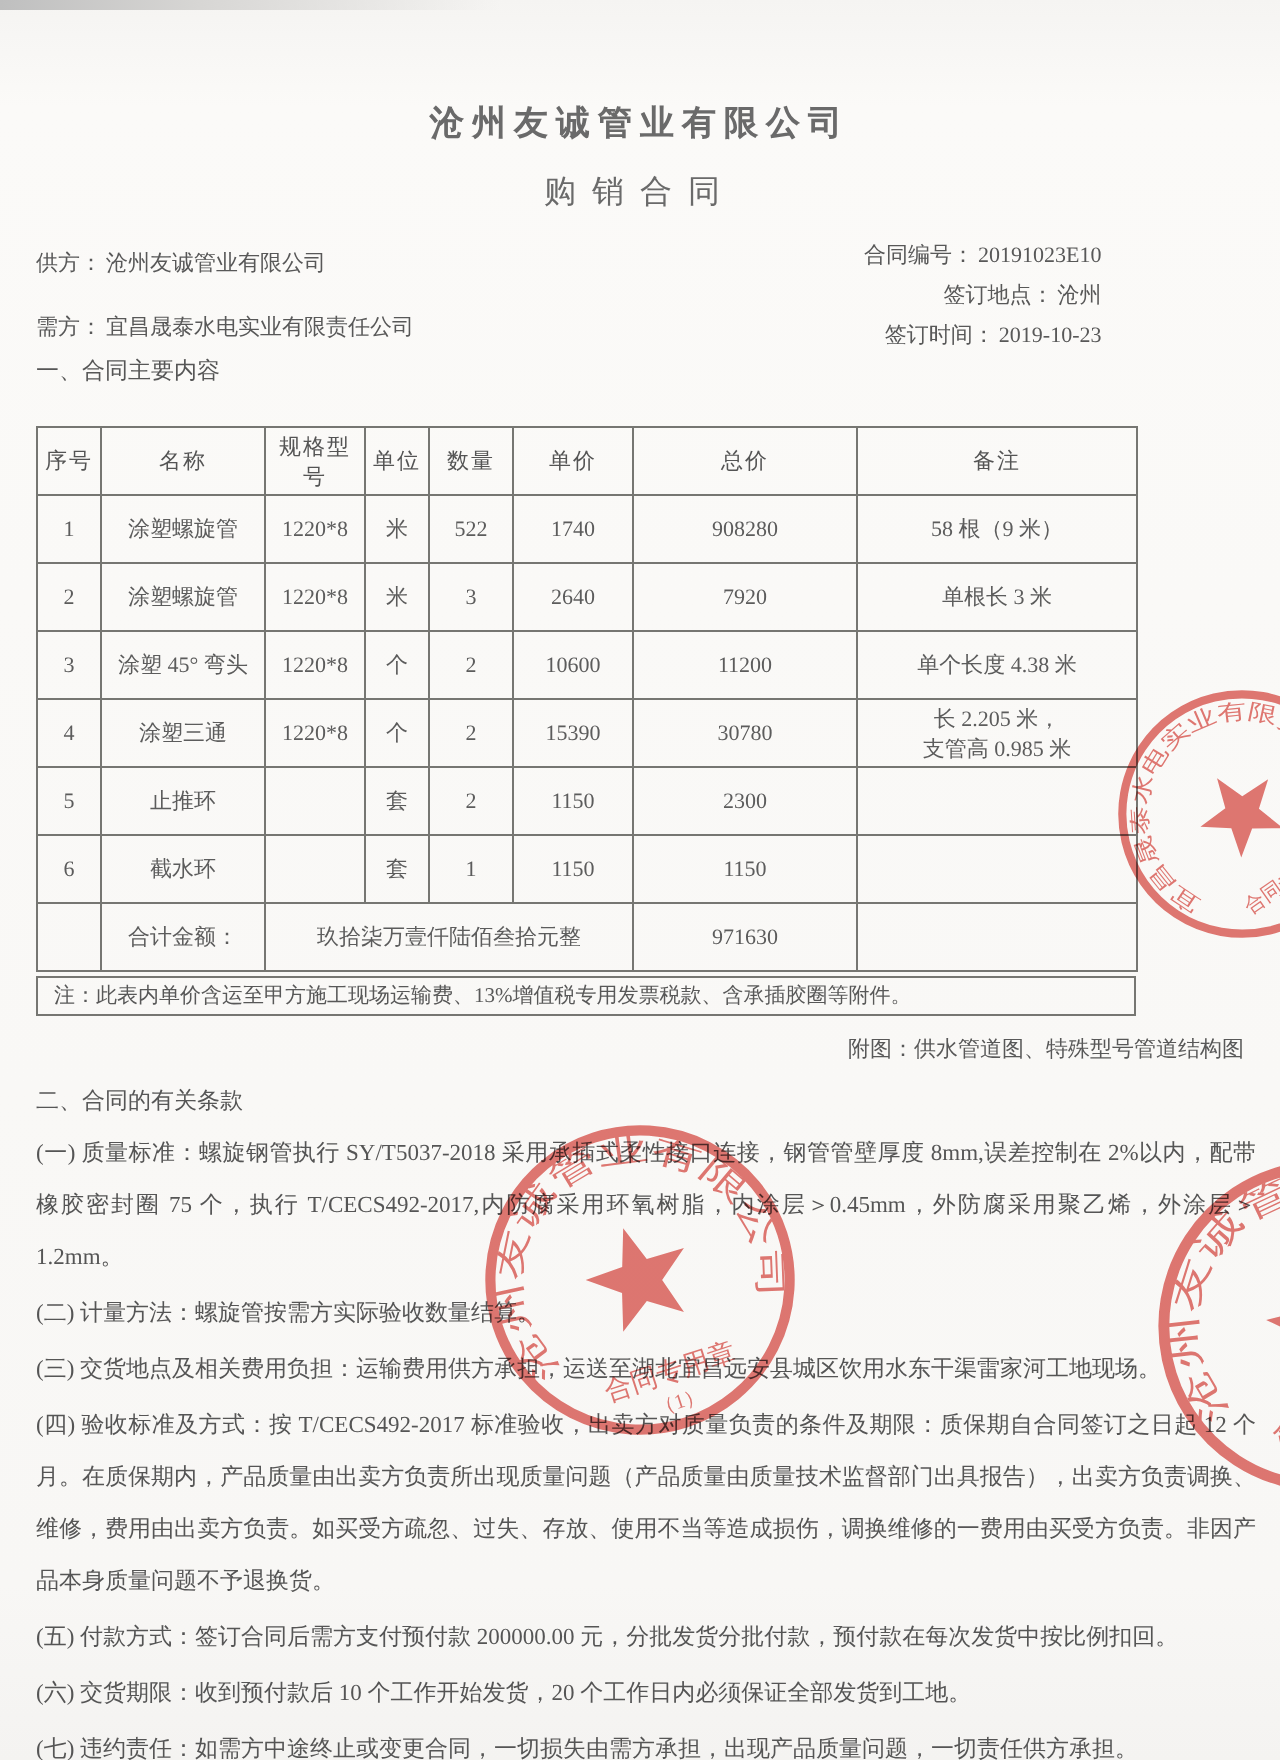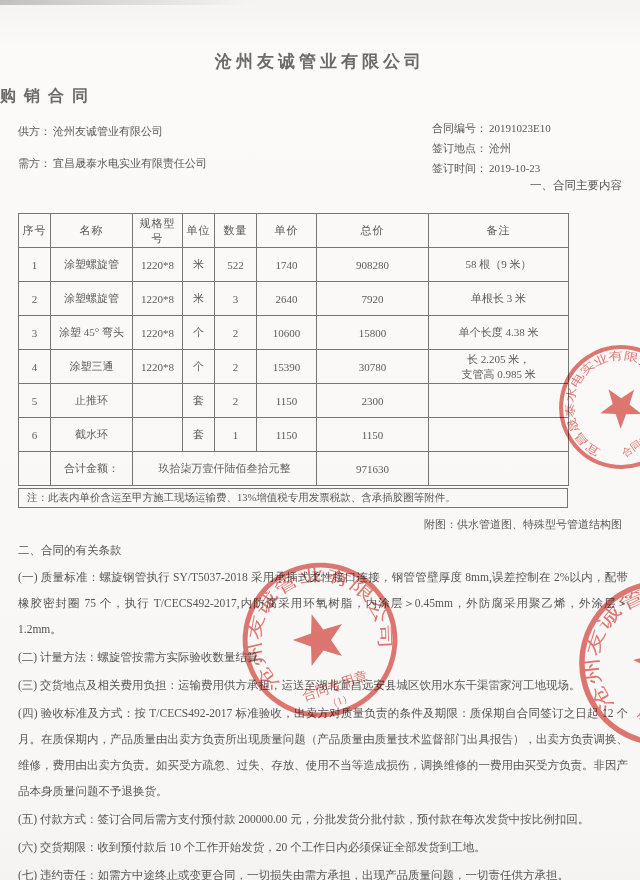--- a/index.html
+++ b/index.html
@@ -3,29 +3,29 @@
 <meta charset="utf-8">
 <style>
   html,body{margin:0;padding:0;}
   body{width:640px;height:880px;font-family:"Liberation Serif","DejaVu Serif",serif;}
   .page{position:relative;width:640px;height:880px;overflow:hidden;color:#4f4f4f;
         background:linear-gradient(180deg,#f5f4f2 0,#fbfaf8 6%,#f8f7f5 90%,#f4f3f1 100%);}
   .smudge{position:absolute;top:0;left:0;width:250px;height:5px;
           background:linear-gradient(to right,#bfbfbf 0,#d7d6d4 40%,rgba(215,214,212,0) 100%);}
   .doc-title{margin:50px 0 0;text-align:center;font-size:17px;font-weight:600;
              letter-spacing:4px;color:#6a6a6a;}
-  .doc-subtitle{margin:13px 0 0;font-size:16px;font-weight:700;
+  .doc-subtitle{margin:13px 0 0;text-align:center;font-size:16px;font-weight:400;
                 letter-spacing:8px;color:#6a6a6a;}
   .meta{position:relative;margin:13px 18px 0;height:56px;font-size:11px;color:#585858;}
   .meta-supplier{position:absolute;left:0;top:4px;}
   .meta-buyer{position:absolute;left:0;top:36px;}
   .meta-right{position:absolute;left:414px;top:-2px;line-height:20px;}
-  .meta-right div{white-space:nowrap;}
+  .meta-right div{white-space:nowrap;text-align:right;}
   .meta .val{margin-left:2px;}
-  .section-heading{margin:2px 18px 0;font-size:11.5px;color:#565656;text-align:right;}
+  .section-heading{margin:2px 18px 0;font-size:11.5px;color:#565656;}
   table.items{margin:20px 0 0 18px;width:550px;border-collapse:collapse;table-layout:fixed;
               font-size:11px;color:#5c5c5c;}
   table.items th,table.items td{border:1px solid #767672;text-align:center;vertical-align:middle;
               padding:1px 2px;height:31px;font-weight:normal;white-space:pre-line;overflow:hidden;}
   table.items th{letter-spacing:1px;color:#545454;}
   .note-box{margin:2px 0 0 18px;width:532px;border:1px solid #767672;padding:2px 8px;
             font-size:10.5px;color:#585858;}
   .attachment{margin:9px 18px 0;font-size:11px;color:#585858;text-align:right;}
   .section2{margin:11px 18px 0;font-size:11.5px;color:#565656;}
   .clauses{margin:6px 12px 0 18px;font-size:11.5px;line-height:26px;text-align:justify;
@@ -109,21 +109,21 @@
           <td>7920</td>
           <td>单根长 3 米</td>
         </tr>
         <tr>
           <td>3</td>
           <td>涂塑 45° 弯头</td>
           <td>1220*8</td>
           <td>个</td>
           <td>2</td>
           <td>10600</td>
-          <td>15800</td>
+          <td>11200</td>
           <td>单个长度 4.38 米</td>
         </tr>
         <tr>
           <td>4</td>
           <td>涂塑三通</td>
           <td>1220*8</td>
           <td>个</td>
           <td>2</td>
           <td>15390</td>
           <td>30780</td>

